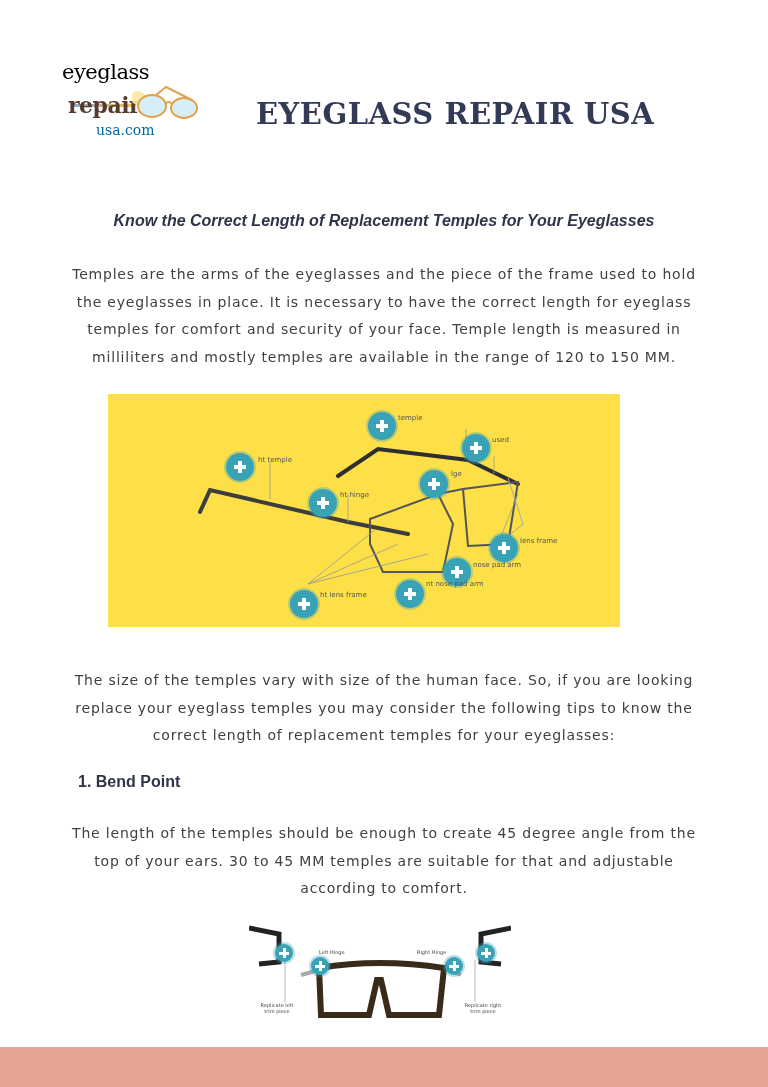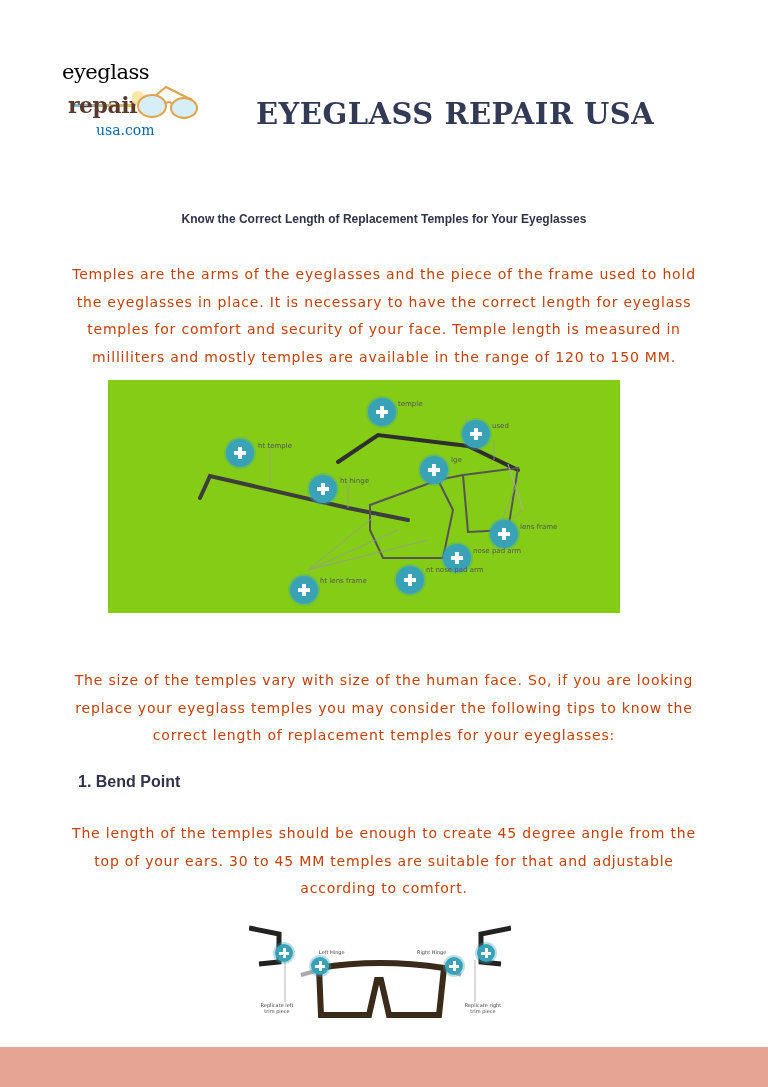--- a/index.html
+++ b/index.html
@@ -4,27 +4,27 @@
 <style>
   html, body { margin:0; padding:0; }
   body { width:768px; height:1087px; background:#ffffff; position:relative; overflow:hidden; font-family:"DejaVu Sans", sans-serif; color:#3c3f52; }
   .logo { position:absolute; left:60px; top:60px; width:150px; height:90px; }
   .logo .l1 { position:absolute; left:2px; top:0px; font-family:"DejaVu Serif", serif; font-size:21px; color:#000000; letter-spacing:-0.5px; }
   .logo .l2 { position:absolute; left:8px; top:32px; font-family:"DejaVu Serif", serif; font-weight:bold; font-size:22px; color:#5a3a2e; letter-spacing:-0.5px;text-align:right; }
   .logo .l3 { position:absolute; left:36px; top:62px; font-family:"DejaVu Serif", serif; font-size:14px; color:#0369a1; }
   .logo .bar { position:absolute; left:12px; top:44px; width:62px; height:3px; background:linear-gradient(90deg,#7fb7e0,#f3c04b); }
   .logo svg { position:absolute; left:72px; top:24px; }
   .site-title { position:absolute; left:252px; top:93px; font-family:"DejaVu Serif", serif; font-weight:bold; font-size:29px; color:#333a56; letter-spacing:0.5px; margin:4px; }
-  .heading { position:absolute; left:0; width:768px; top:212px; text-align:center; font-family:"Liberation Sans", sans-serif; font-weight:bold; font-size:12px; color:#2f3448; margin:0; }
-  .para { position:absolute; left:70px; width:628px; text-align:center; font-family:"DejaVu Sans", sans-serif; font-size:14px; line-height:27.5px; color:#c2410c; letter-spacing:0.8px; margin:0; }
+  .heading { position:absolute; left:0; width:768px; top:212px; text-align:center; font-family:"Liberation Sans", sans-serif; font-weight:bold; font-size:16px; color:#2f3448; margin:0;font-style:italic; }
+  .para { position:absolute; left:70px; width:628px; text-align:center; font-family:"DejaVu Sans", sans-serif; font-size:14px; line-height:27.5px; color:#404040; letter-spacing:0.8px; margin:0; }
   .p1 { top:261px; }
   .p2 { top:667px; }
   .p3 { top:820px; }
   .section { position:absolute; left:78px; top:773px; font-family:"Liberation Sans", sans-serif; font-weight:bold; font-size:16px; color:#2f3448; margin:0; }
-  .img1 { position:absolute; left:108px; top:380px; width:512px; height:233px; background:#84cc16; }
+  .img1 { position:absolute; left:108px; top:394px; width:512px; height:233px; background:#fde047; }
   .img2 { position:absolute; left:249px; top:920px; width:262px; height:100px; background:#ffffff; }
   .hot { position:absolute; width:28px; height:28px; border-radius:50%; background:#3aa2b6; box-shadow:0 0 0 2px rgba(58,162,182,0.35); }
   .hot::before, .hot::after { content:""; position:absolute; background:#fff; }
   .hot::before { left:8px; top:12px; width:12px; height:4px; }
   .hot::after { left:12px; top:8px; width:4px; height:12px; }
   .hot.sm { width:18px; height:18px; }
   .hot.sm::before { left:4px; top:7.5px; width:10px; height:3px; }
   .hot.sm::after { left:7.5px; top:4px; width:3px; height:10px; }
   .lbl { position:absolute; font-family:"DejaVu Sans", sans-serif; font-size:7px; color:#555; white-space:nowrap; }
   .lbl.tiny { font-size:5px; color:#444; }

